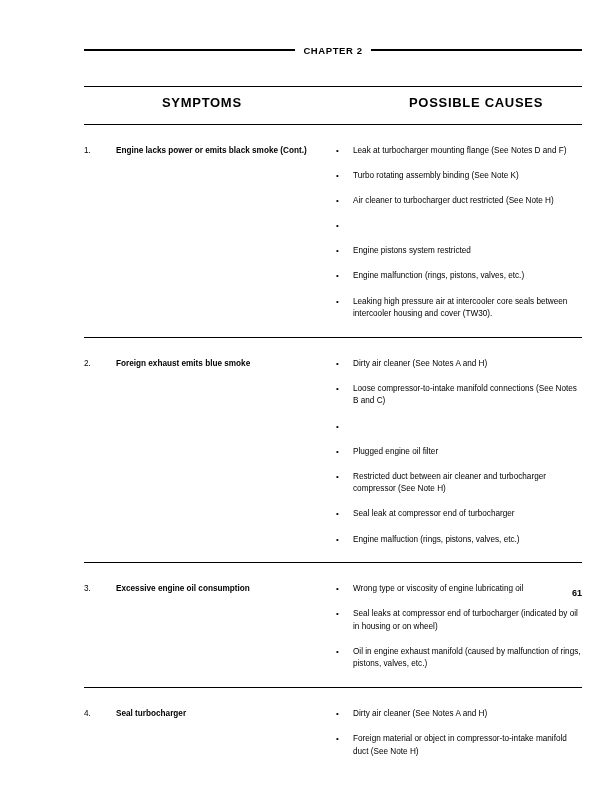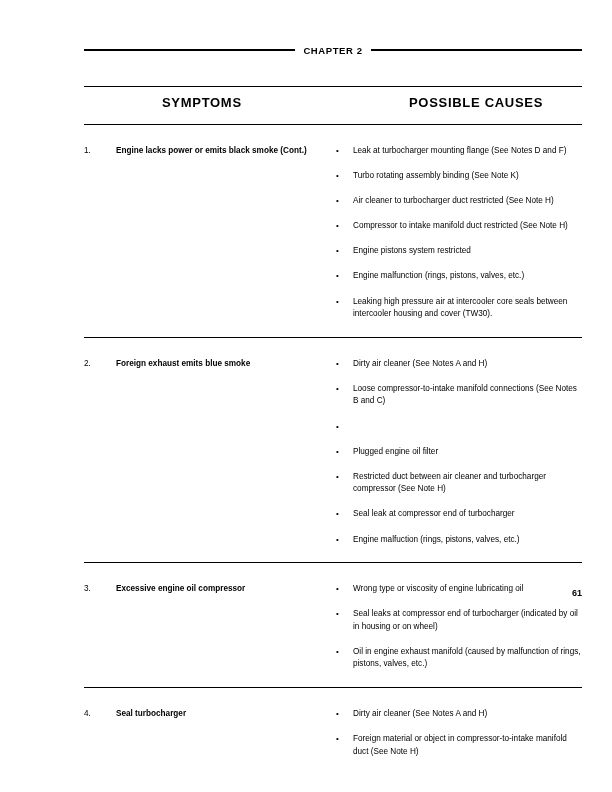--- a/index.html
+++ b/index.html
@@ -171,21 +171,20 @@
         <div class="cause">
           <span class="bullet">•</span>
           <span class="cause-text">Turbo rotating assembly binding (See Note K)</span>
         </div>
         <div class="cause">
           <span class="bullet">•</span>
           <span class="cause-text">Air cleaner to turbocharger duct restricted (See Note H)</span>
         </div>
         <div class="cause">
           <span class="bullet">•</span>
-          <span class="cause-text">Compressor to intake manifold duct restricted (See Note H)</span>
         </div>
         <div class="cause">
           <span class="bullet">•</span>
           <span class="cause-text">Engine pistons system restricted</span>
         </div>
         <div class="cause">
           <span class="bullet">•</span>
           <span class="cause-text">Engine malfunction (rings, pistons, valves, etc.)</span>
         </div>
         <div class="cause">
@@ -227,21 +226,21 @@
         <div class="cause">
           <span class="bullet">•</span>
           <span class="cause-text">Engine malfuction (rings, pistons, valves, etc.)</span>
         </div>
       </div>
     </div>
 
     <div class="row">
       <div class="sym-col">
         <div class="sym-num">3.</div>
-        <div class="sym-text">Excessive engine oil compressor</div>
+        <div class="sym-text">Excessive engine oil consumption</div>
       </div>
       <div class="cause-col">
         <div class="cause">
           <span class="bullet">•</span>
           <span class="cause-text">Wrong type or viscosity of engine lubricating oil</span>
         </div>
         <div class="cause">
           <span class="bullet">•</span>
           <span class="cause-text">Seal leaks at compressor end of turbocharger (indicated by oil in housing or on wheel)</span>
         </div>

